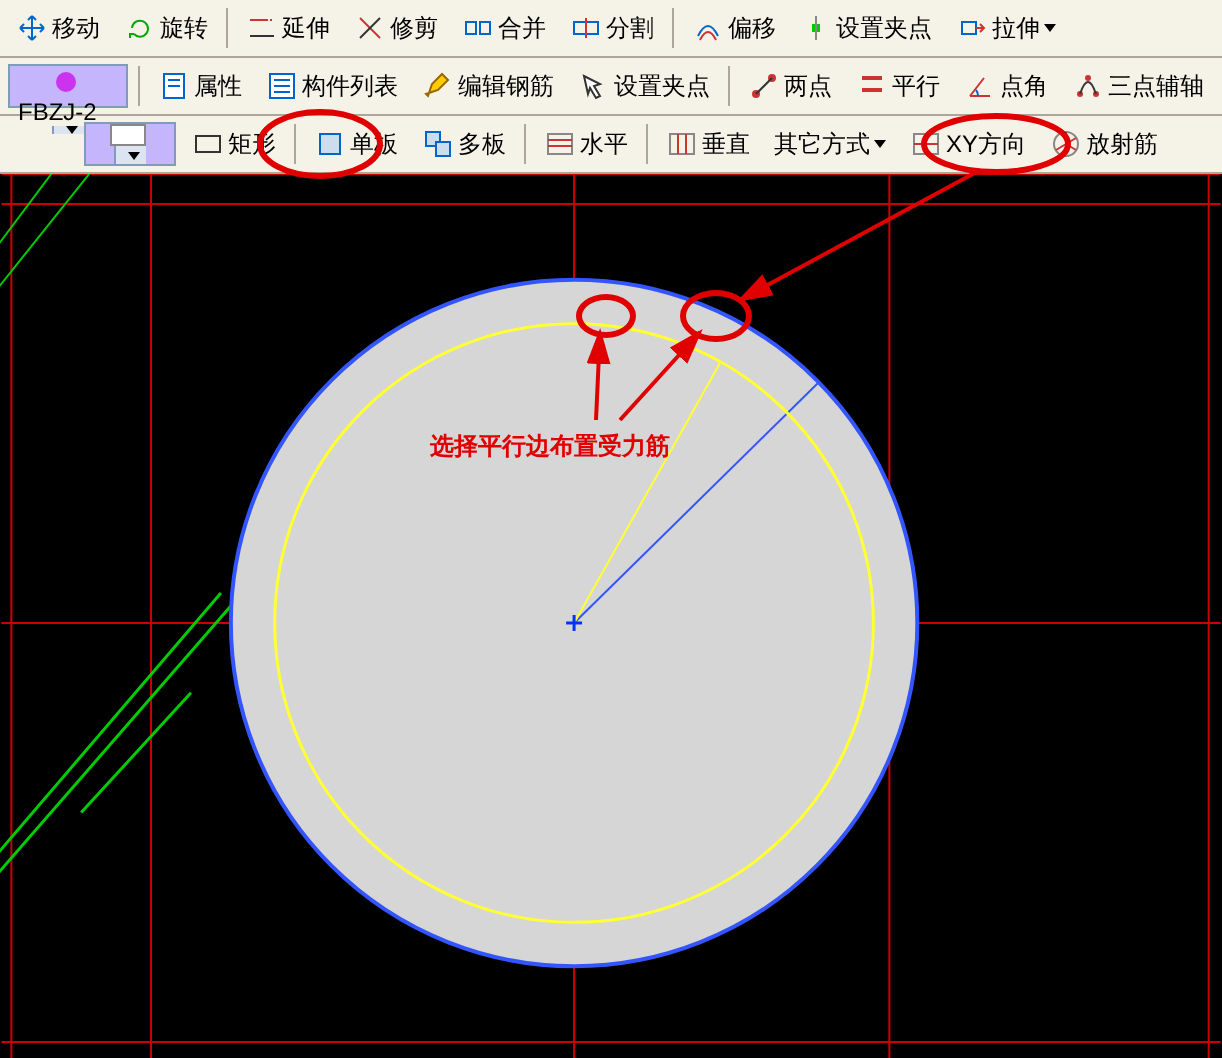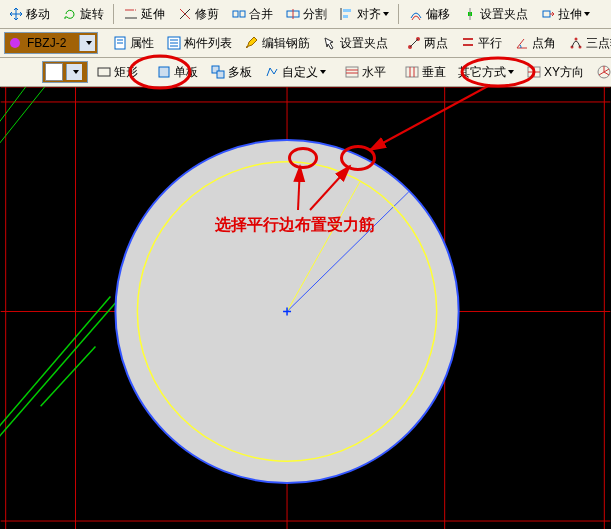--- a/index.html
+++ b/index.html
@@ -55,24 +55,25 @@
     width:0;height:0;
     border-left:3px solid transparent;
     border-right:3px solid transparent;
     border-top:4px solid #000;
     margin-left:2px;
   }
   .combo {
     display:inline-flex;
     align-items:center;
     height:20px;
-    background:#a16207;
+    background:#c4b5fd;
     border:1px solid #7f9db9;
     padding:0 2px;
     margin:0 2px;
+    flex-direction:column;
   }
   .combo-text { min-width:50px; padding:0 2px; }
   .combo-btn {
     width:15px;height:16px;
     background:#dbe4f0;
     border-left:1px solid #7f9db9;
     display:flex;align-items:center;justify-content:center;
   }
   .swatch {
     width:16px;height:16px;
@@ -94,21 +95,21 @@
   }
   .ring {
     position:absolute;
     border:3px solid #e00000;
     border-radius:50%;
     pointer-events:none;
   }
   .annot {
     position:absolute;
     color:#e00000;
-    font-size:16px;
+    font-size:12px;
     font-weight:600;
     pointer-events:none;
     white-space:nowrap;
   }
   .overlay-svg {
     position:absolute; left:0; top:0;
     width:611px; height:529px;
     pointer-events:none;
     z-index:50;
   }
@@ -168,31 +169,20 @@
   </span>
   <span class="tb-btn">
     <span class="ico">
           <svg>
             <rect x="2" y="5" width="12" height="6" fill="none" stroke="#06c"></rect>
             <line x1="8" y1="3" x2="8" y2="13" stroke="#c33"></line>
           </svg>
         </span>
     <span>分割</span>
   </span>
-  <span class="tb-btn">
-    <span class="ico">
-          <svg>
-            <line x1="2" y1="2" x2="2" y2="14" stroke="#333"></line>
-            <rect x="4" y="3" width="8" height="3" fill="#8cf"></rect>
-            <rect x="4" y="9" width="5" height="3" fill="#8cf"></rect>
-          </svg>
-        </span>
-    <span>对齐</span>
-    <span class="dropdown-arrow"></span>
-  </span>
   <span class="tb-sep"></span>
   <span class="tb-btn">
     <span class="ico">
           <svg>
             <path d="M3 12 Q8 2 13 12" stroke="#06c" fill="none"></path>
             <path d="M4 14 Q8 6 12 14" stroke="#c33" fill="none"></path>
           </svg>
         </span>
     <span>偏移</span>
   </span>
@@ -334,29 +324,20 @@
     <span>单板</span>
   </span>
   <span class="tb-btn">
     <span class="ico">
           <svg>
             <rect x="2" y="2" width="7" height="7" fill="#cde" stroke="#06c"></rect>
             <rect x="7" y="7" width="7" height="7" fill="#cde" stroke="#06c"></rect>
           </svg>
         </span>
     <span>多板</span>
-  </span>
-  <span class="tb-btn">
-    <span class="ico">
-          <svg>
-            <path d="M3 12 L6 4 L10 10 L13 5" stroke="#06c" fill="none"></path>
-          </svg>
-        </span>
-    <span>自定义</span>
-    <span class="dropdown-arrow"></span>
   </span>
   <span class="tb-sep"></span>
   <span class="tb-btn">
     <span class="ico">
           <svg>
             <rect x="2" y="3" width="12" height="10" fill="none" stroke="#888"></rect>
             <line x1="2" y1="6" x2="14" y2="6" stroke="#c33"></line>
             <line x1="2" y1="9" x2="14" y2="9" stroke="#c33"></line>
           </svg>
         </span>

